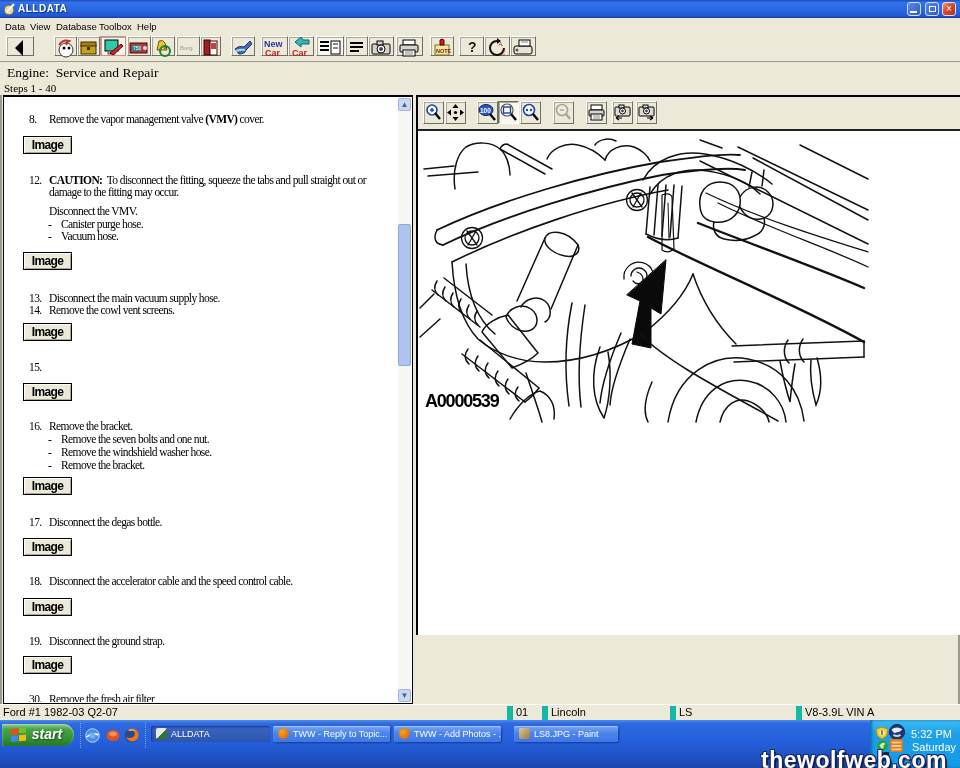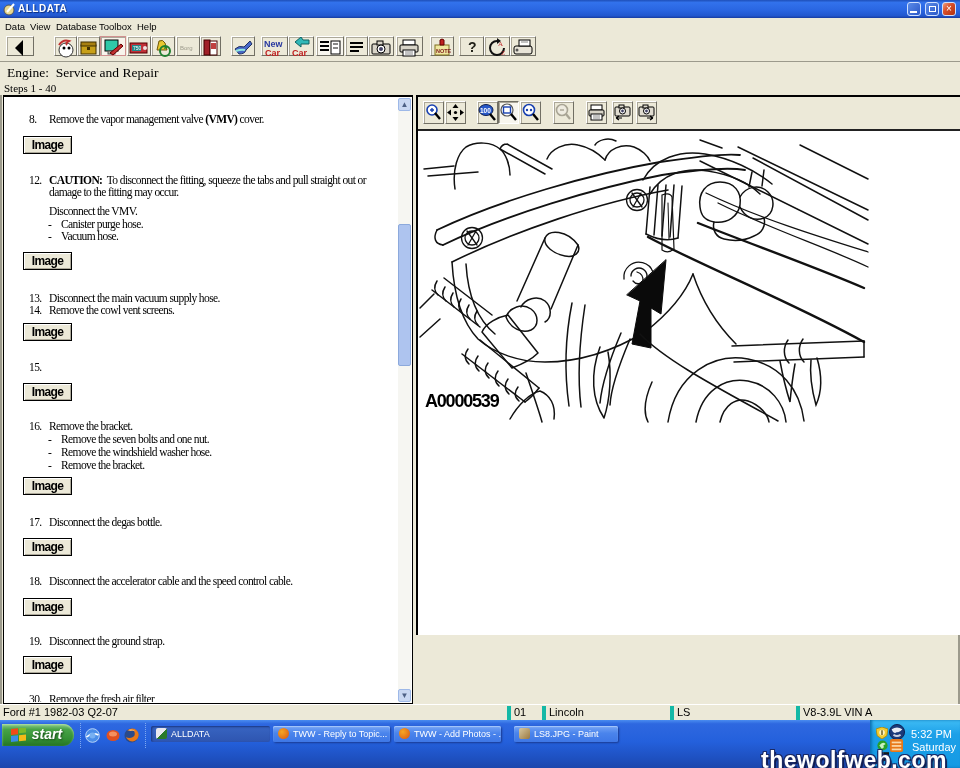--- a/index.html
+++ b/index.html
@@ -47,21 +47,21 @@
   .sbtn { position:absolute; left:0; width:13px; height:13px; background:#C9D8F2; border:1px solid #9DB8E8; border-radius:2px; color:#4D6185; font-size:8px; text-align:center; line-height:11px; }
   #lthumb { position:absolute; left:0; top:126px; width:13px; height:142px; background:#AEC4EF; border:1px solid #8CA9DC; border-radius:2px; }
 
   
   #rightpanel { left:416px; top:95px; width:544px; height:540px; background:#fff; border-left:2px solid #000; border-top:2px solid #000; }
   #rtoolbar { position:absolute; left:0; top:0; width:542px; height:34px; background:#ECE9D8; border-bottom:2px solid #222; }
   .rbtn { position:absolute; top:4px; width:21px; height:23px; background:#ECE9D8; border:1px solid #fff; border-right-color:#716F64; border-bottom-color:#716F64; box-shadow:1px 1px 0 #ACA899 inset; }
 
   
   #statusbar { left:0; top:704px; width:960px; height:16px; background:#ECE9D8; border-top:1px solid #fff; font-size:11px; }
-  #statusbar .cell { position:absolute; top:1px; height:14px; border-left:4px solid #14b8a6; padding-left:3px; color:#000; }
+  #statusbar .cell { position:absolute; top:1px; height:14px; border-left:6px solid #14b8a6; padding-left:3px; color:#000; }
 
   
   #taskbar { left:0; top:720px; width:960px; height:48px;
     background:linear-gradient(180deg,#4A8CF0 0%,#2E68E0 8%,#2460DC 45%,#1E50C0 80%,#1C46AC 100%); }
   #startbtn { left:2px; top:4px; width:72px; height:22px; border-radius:0 11px 11px 0;
     background:linear-gradient(180deg,#8CC98C 0%,#47A347 25%,#338F33 70%,#257325 100%);
     box-shadow:inset 0 1px 2px #B0E0A0; color:#fff; font-weight:bold; font-style:italic; font-size:14px; line-height:21px; text-align:center; text-shadow:1px 1px 2px #1A4A1A; }
   .tkbtn { position:absolute; top:6px; height:16px; background:linear-gradient(180deg,#77A5F5 0%,#4A84EC 45%,#3E77E6 100%); border-radius:2px; box-shadow:inset 0 1px 1px #A8C8FA, 1px 1px 2px #1A3A90; color:#fff; font-size:9px; line-height:16px; white-space:nowrap; overflow:hidden; }
   .tkbtn .ticn { display:inline-block; width:11px; height:11px; vertical-align:-2px; margin:0 4px 0 5px; border-radius:2px; }
   #systray { left:870px; top:0; width:90px; height:48px; font-size:9.5px;

